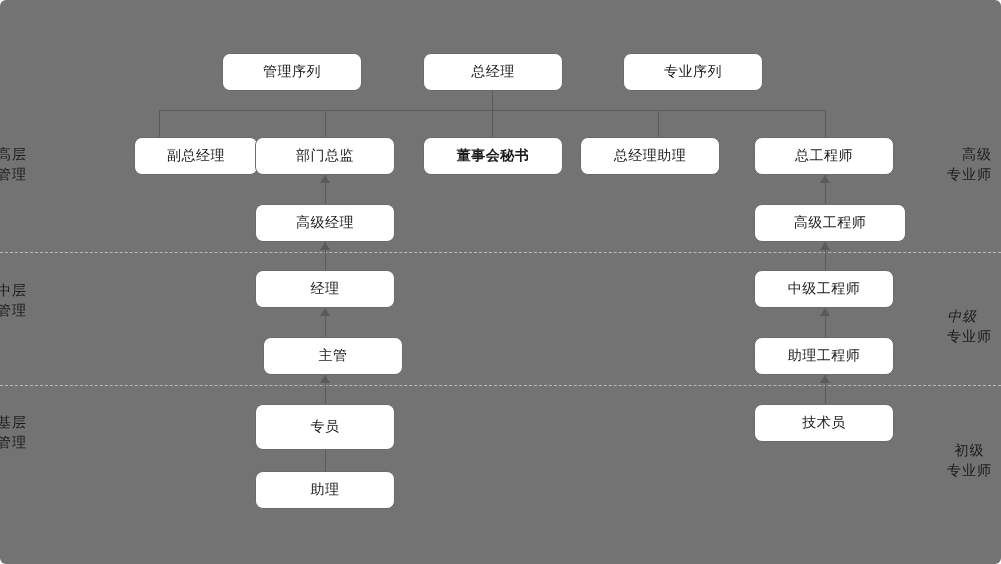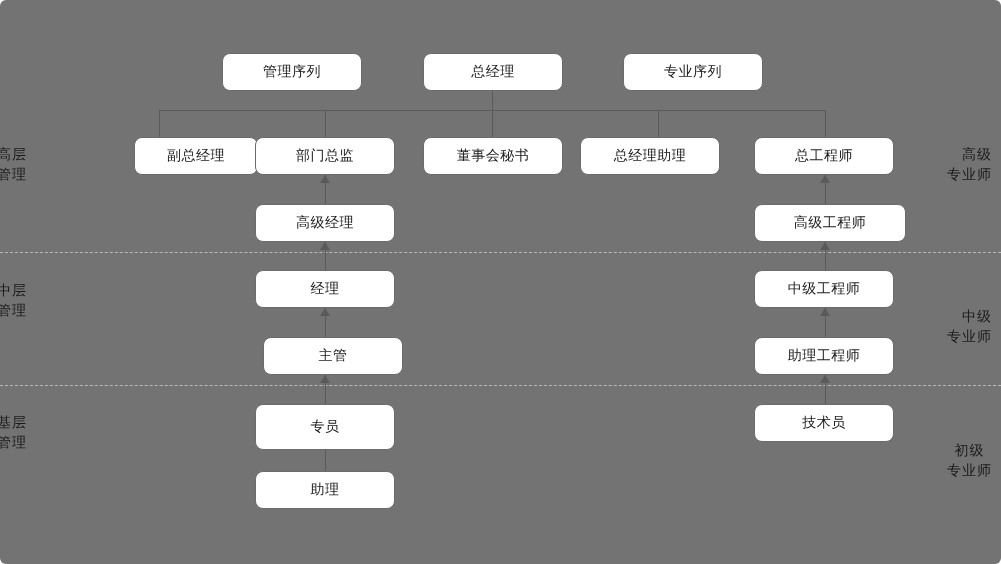--- a/index.html
+++ b/index.html
@@ -88,21 +88,21 @@
   <div class="hline" style="left:159px; top:110px; width:667px;"></div>
 
   <div class="vline" style="left:159px; top:110px; height:27px;"></div>
   <div class="vline" style="left:325px; top:110px; height:27px;"></div>
   <div class="vline" style="left:492px; top:110px; height:27px;"></div>
   <div class="vline" style="left:658px; top:110px; height:27px;"></div>
   <div class="vline" style="left:825px; top:110px; height:27px;"></div>
 
   <div class="node" style="left:90px; top:137px; width:124px; height:38px;margin-left:44px;">副总经理</div>
   <div class="node" style="left:255px; top:137px; width:140px; height:38px;">部门总监</div>
-  <div class="node" style="left:423px; top:137px; width:140px; height:38px;">董事会秘书</div>
+  <div class="node" style="left:423px; top:137px; width:140px; height:38px;font-weight:bold;">董事会秘书</div>
   <div class="node" style="left:580px; top:137px; width:140px; height:38px;">总经理助理</div>
   <div class="node" style="left:754px; top:137px; width:140px; height:38px;">总工程师</div>
 
   <div class="node" style="left:255px; top:204px; width:140px; height:38px;">高级经理</div>
   <div class="node" style="left:255px; top:270px; width:140px; height:38px;">经理</div>
   <div class="node" style="left:255px; top:337px; width:140px; height:38px;margin-left:8px;">主管</div>
   <div class="node" style="left:255px; top:404px; width:140px; height:46px;">专员</div>
   <div class="node" style="left:255px; top:471px; width:140px; height:38px;">助理</div>
 
   <div class="vline" style="left:325px; top:175px; height:29px;"></div>
@@ -148,21 +148,21 @@
   <div class="band-label left" style="left:-3px; top:412px;">
     <div>基层</div>
     <div>管理</div>
   </div>
 
   <div class="band-label right" style="left:947px; top:144px;">
     <div style="text-align:right;">高级</div>
     <div>专业师</div>
   </div>
   <div class="band-label right" style="left:947px; top:306px;">
-    <div style="text-align:right;">中级</div>
+    <div style="text-align:left;font-style:italic;">中级</div>
     <div>专业师</div>
   </div>
   <div class="band-label right" style="left:947px; top:440px;">
     <div style="text-align:center;">初级</div>
     <div>专业师</div>
   </div>
 
 </div>
 
 </body></html>

